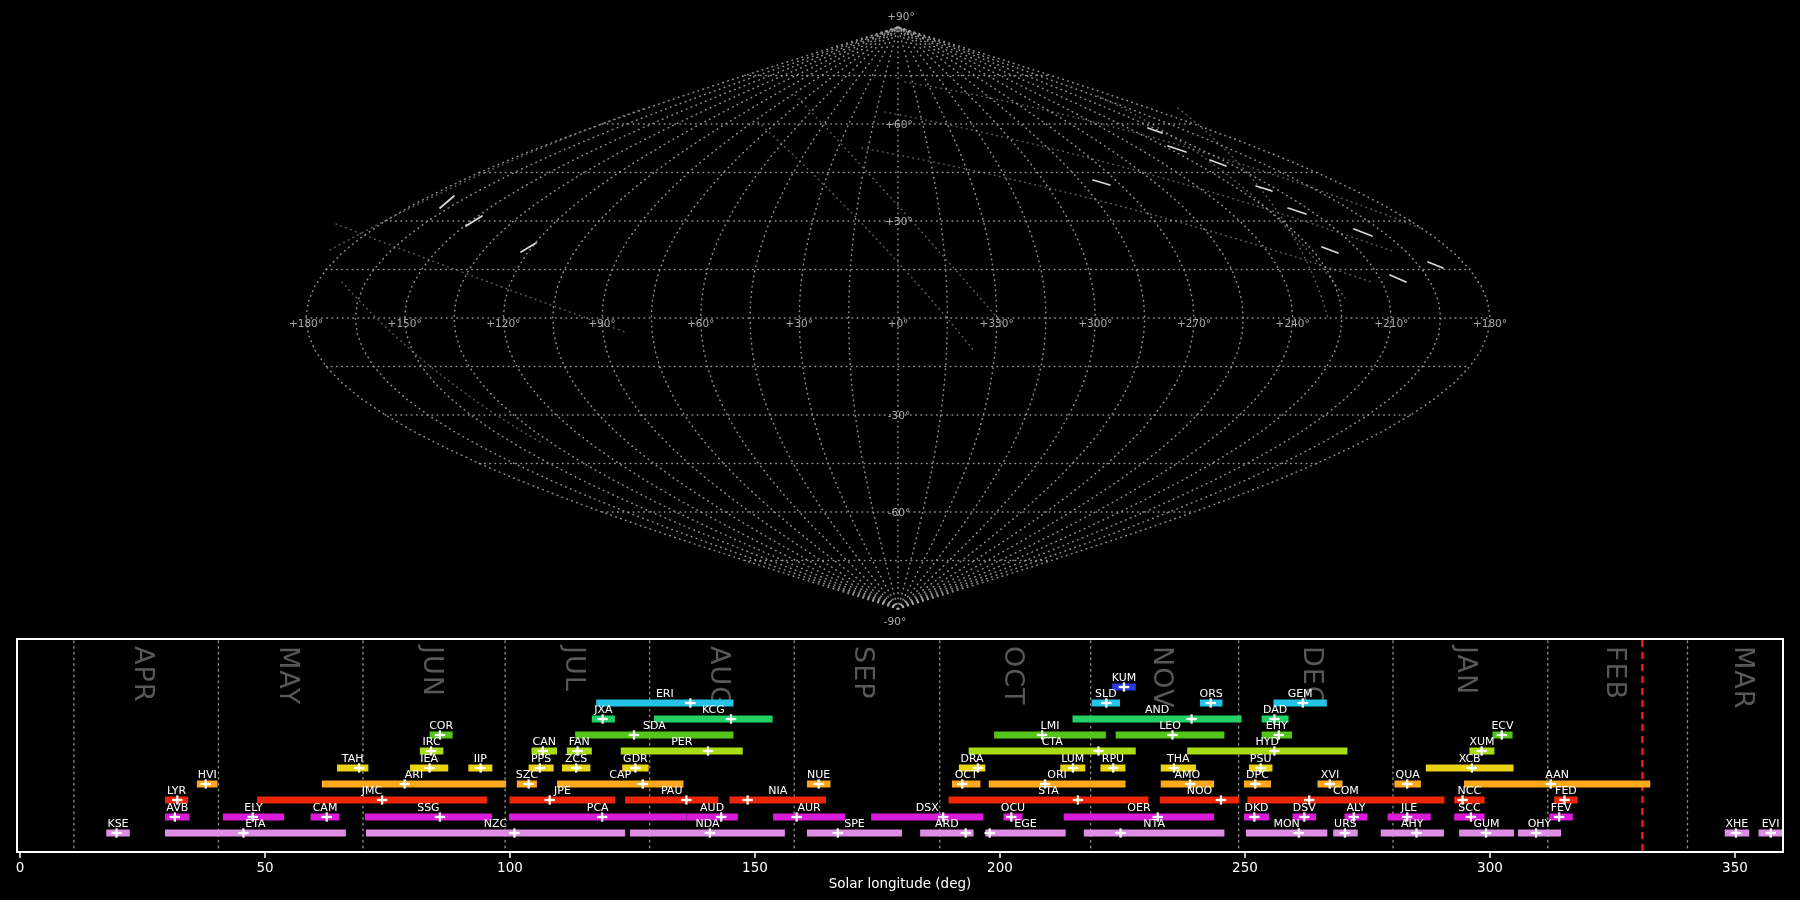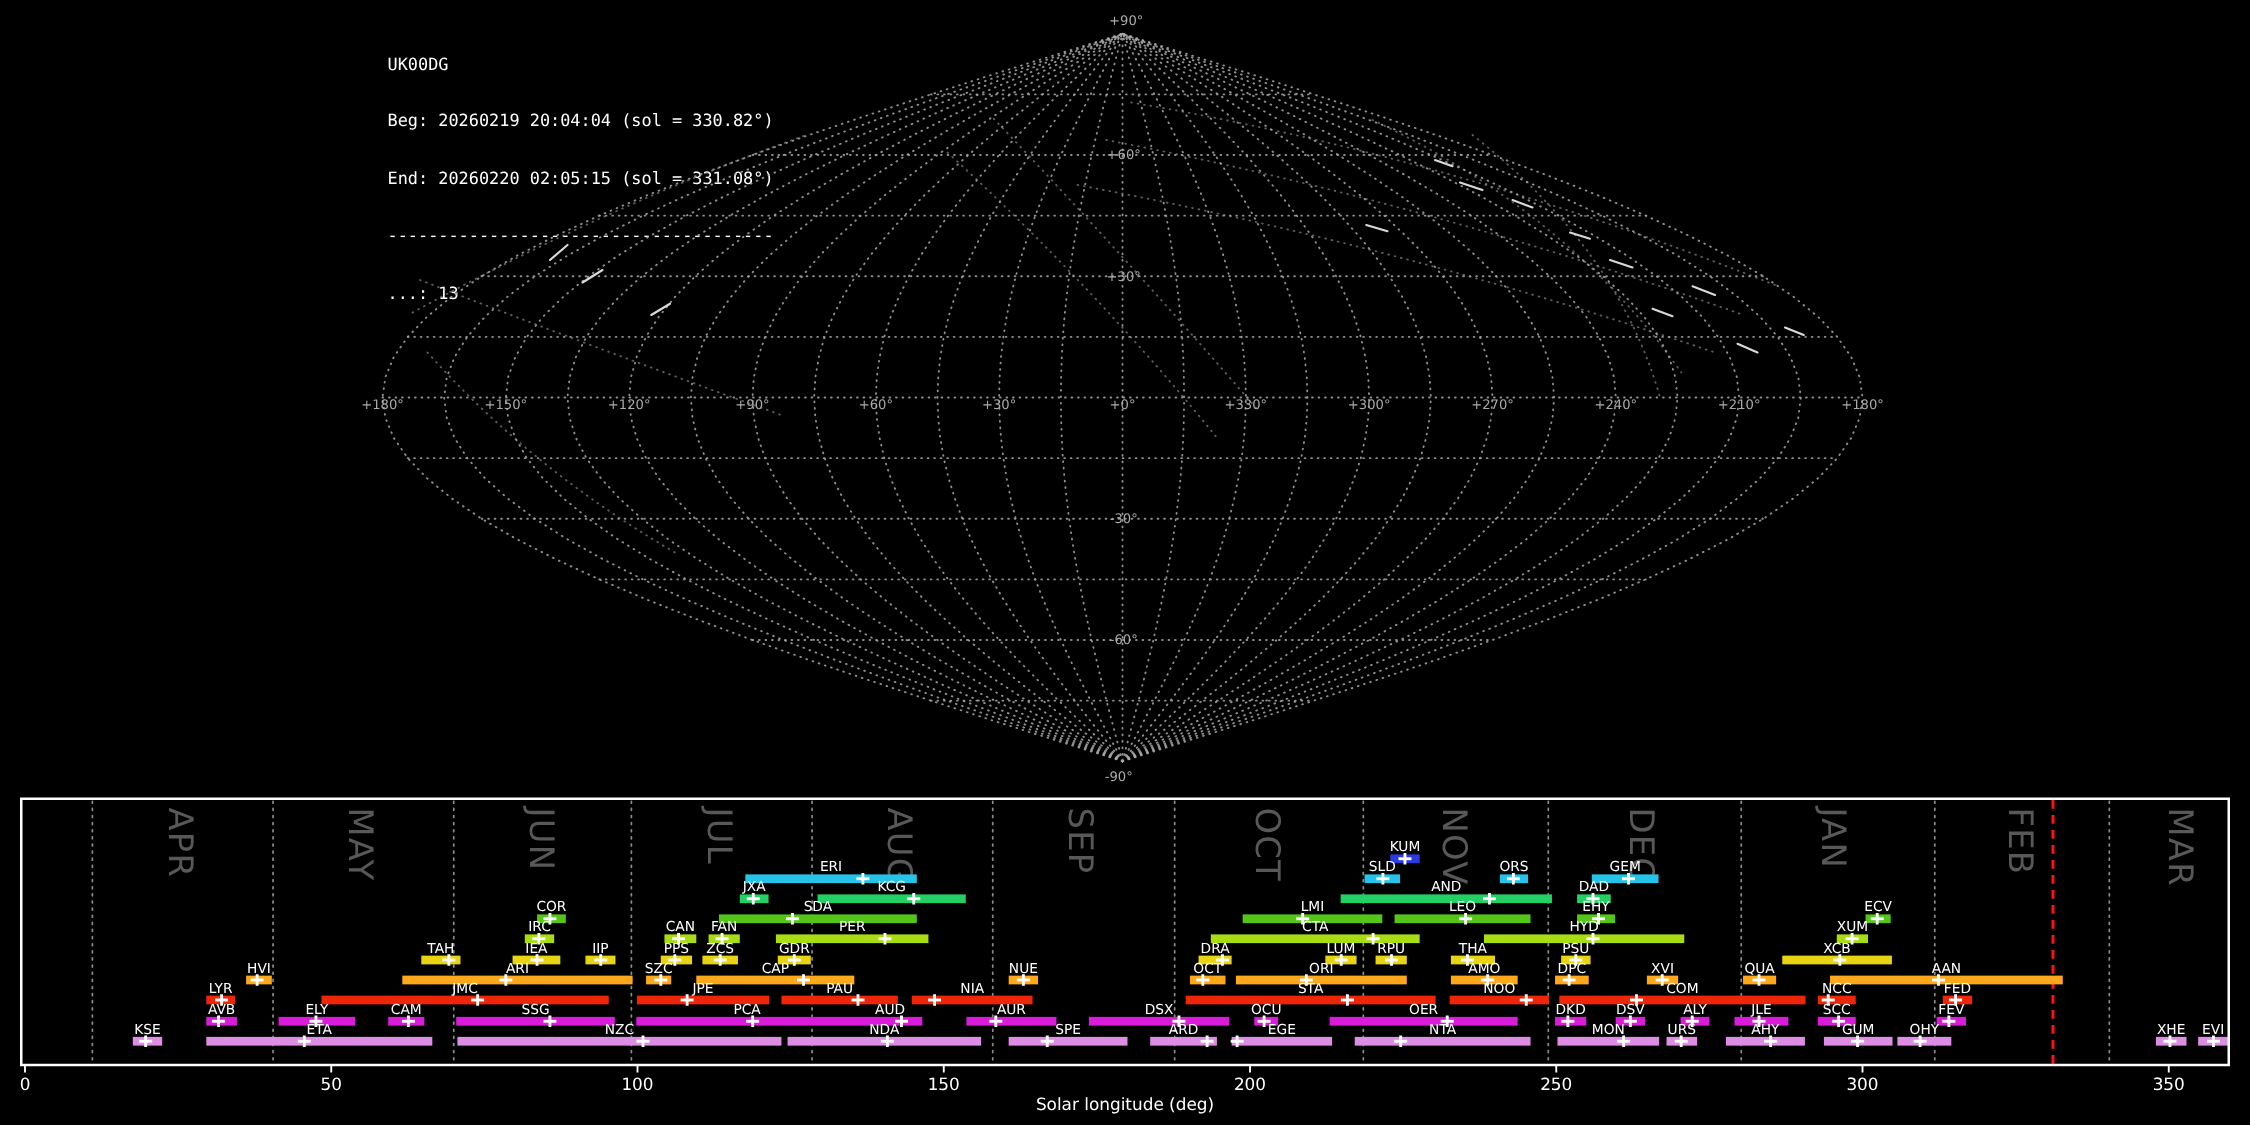--- a/index.html
+++ b/index.html
@@ -8,27 +8,20 @@
   .header{position:absolute;left:310px;top:14px;color:#fff;
           font-family:"DejaVu Sans Mono",monospace;font-size:13.5px;line-height:15.3px;
           white-space:pre;}
   svg{position:absolute;left:0;top:0;}
   text{font-family:"DejaVu Sans",sans-serif;}
 </style>
 </head>
 <body>
 
 <div class="stage">
-  <div class="header">
-    <div>UK00DG</div>
-    <div>Beg: 20260219 20:04:04 (sol = 330.82°)</div>
-    <div>End: 20260220 02:05:15 (sol = 331.08°)</div>
-    <div>--------------------------------------</div>
-    <div>...: 13</div>
-  </div>
   <svg id="plot" width="1800" height="900" viewBox="0 0 1800 900">
       <g>
         <line x1="744.7791252993077" y1="560.5" x2="1051.2208747006923" y2="560.5" fill="none" stroke="#a8a8a8" stroke-width="1.5" stroke-dasharray="0.6 4.6" stroke-linecap="round" opacity="0.85"></line>
         <line x1="602" y1="512" x2="1194" y2="512" fill="none" stroke="#a8a8a8" stroke-width="1.5" stroke-dasharray="0.6 4.6" stroke-linecap="round" opacity="0.85"></line>
         <line x1="479.39278553756384" y1="463.5" x2="1316.607214462436" y2="463.5" fill="none" stroke="#a8a8a8" stroke-width="1.5" stroke-dasharray="0.6 4.6" stroke-linecap="round" opacity="0.85"></line>
         <line x1="385.31296095961227" y1="415" x2="1410.6870390403878" y2="415" fill="none" stroke="#a8a8a8" stroke-width="1.5" stroke-dasharray="0.6 4.6" stroke-linecap="round" opacity="0.85"></line>
         <line x1="326.1719108368716" y1="366.5" x2="1469.8280891631284" y2="366.5" fill="none" stroke="#a8a8a8" stroke-width="1.5" stroke-dasharray="0.6 4.6" stroke-linecap="round" opacity="0.85"></line>
         <line x1="306" y1="318" x2="1490" y2="318" fill="none" stroke="#a8a8a8" stroke-width="1.5" stroke-dasharray="0.6 4.6" stroke-linecap="round" opacity="0.85"></line>
         <line x1="326.1719108368716" y1="269.5" x2="1469.8280891631284" y2="269.5" fill="none" stroke="#a8a8a8" stroke-width="1.5" stroke-dasharray="0.6 4.6" stroke-linecap="round" opacity="0.85"></line>
         <line x1="385.31296095961227" y1="221" x2="1410.6870390403878" y2="221" fill="none" stroke="#a8a8a8" stroke-width="1.5" stroke-dasharray="0.6 4.6" stroke-linecap="round" opacity="0.85"></line>

